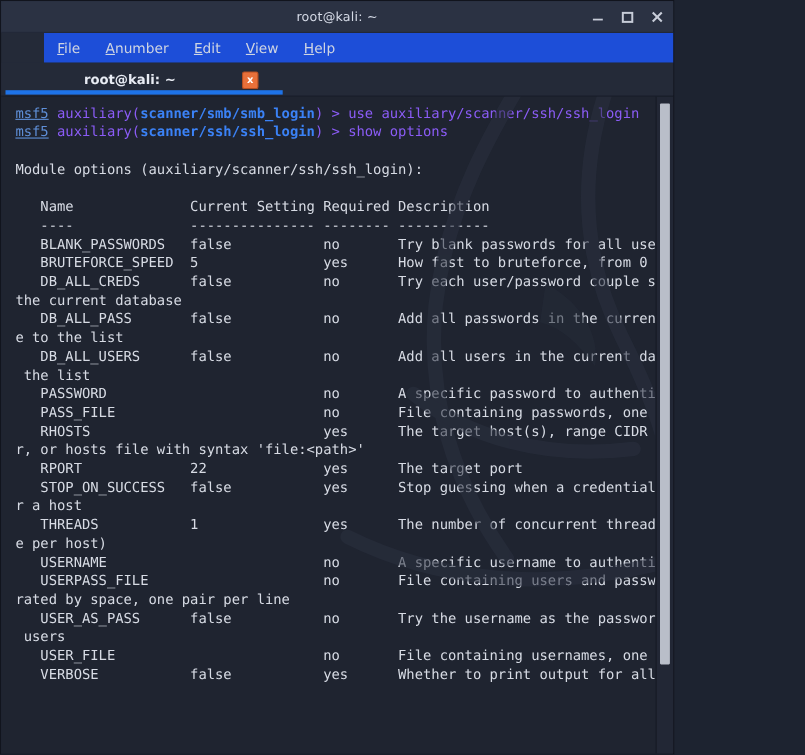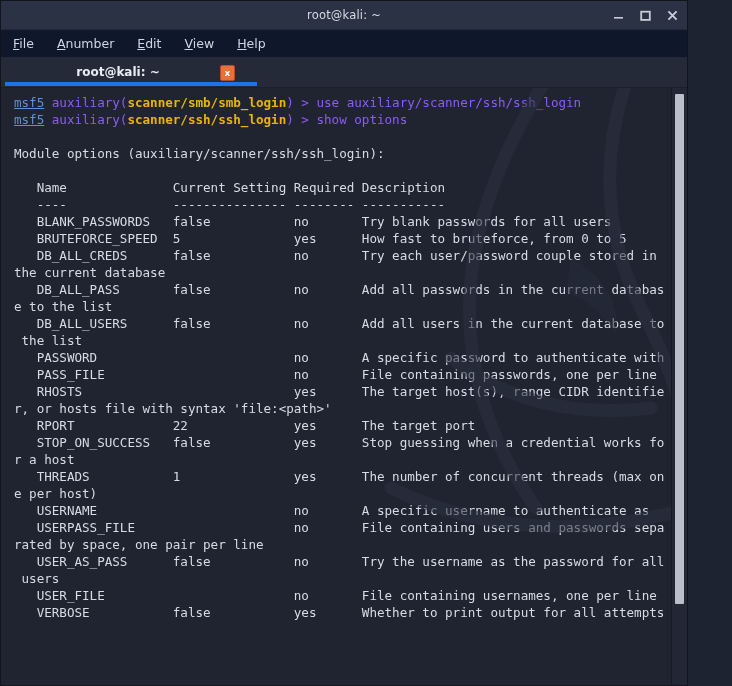--- a/index.html
+++ b/index.html
@@ -11,21 +11,21 @@
   body {
     width: 732px;
     height: 686px;
     overflow: hidden;
     font-family: "DejaVu Sans", sans-serif;
     -webkit-font-smoothing: antialiased;
   }
 
   #window {
     position: relative;
-    width: 688px;
+    width: 613px;
     height: 686px;
     box-sizing: border-box;
     background: #242a38;
     border: 1px solid #11141d;
     display: flex;
     flex-direction: column;
   }
 
   
   #titlebar {
@@ -59,25 +59,26 @@
     position: relative;
     cursor: pointer;
     color: #c7ccd8;
   }
   .wc svg { display: block; }
 
   
   #menubar {
     height: 27px;
     flex: 0 0 27px;
-    background: #0f172a;
+    background: #1d4ed8;
     display: flex;
     align-items: center;
     padding-left: 12px;
     gap: 23px;
+    margin-left: 39px;
   }
   .menu-item {
     font-size: 12.5px;
     color: #cfd5e2;
     cursor: default;
     font-family: "DejaVu Sans", sans-serif;
     white-space: nowrap;
   }
   .menu-item .mn { text-decoration: underline; }
 
@@ -169,21 +170,21 @@
   pre#screen {
     margin: 0;
     font-family: "DejaVu Sans Mono", monospace;
     font-size: 12.6px;
     line-height: 17px;
     color: #d7dbe4;
     white-space: pre;
     letter-spacing: -0.02px;
   }
   .c-blue { color: #5f8fd8; text-decoration: underline; text-align: right; }
-  .c-red  { color: #eab308; font-weight: bold; }
+  .c-red  { color: #3b82f6; font-weight: bold; }
   .c-def  { color: #8b5cf6; }
 
   
   #scrollbar {
     flex: 0 0 15px;
     width: 15px;
     background: #222735;
     border-left: 1px solid #161a24;
     position: relative;
     z-index: 3;

